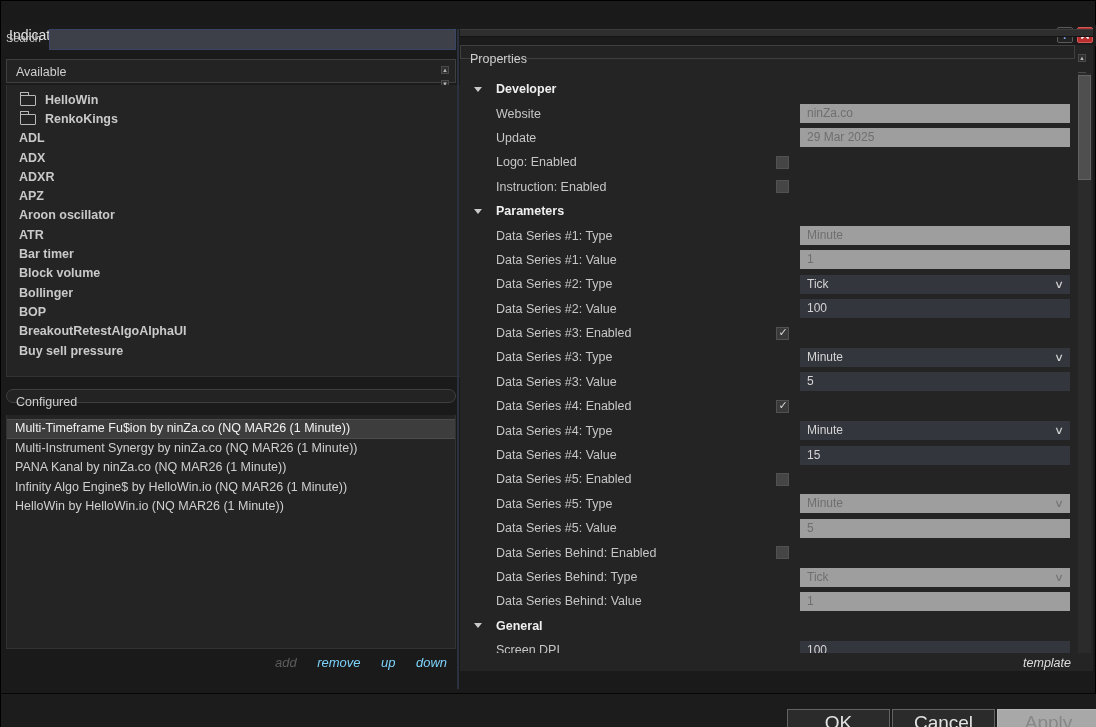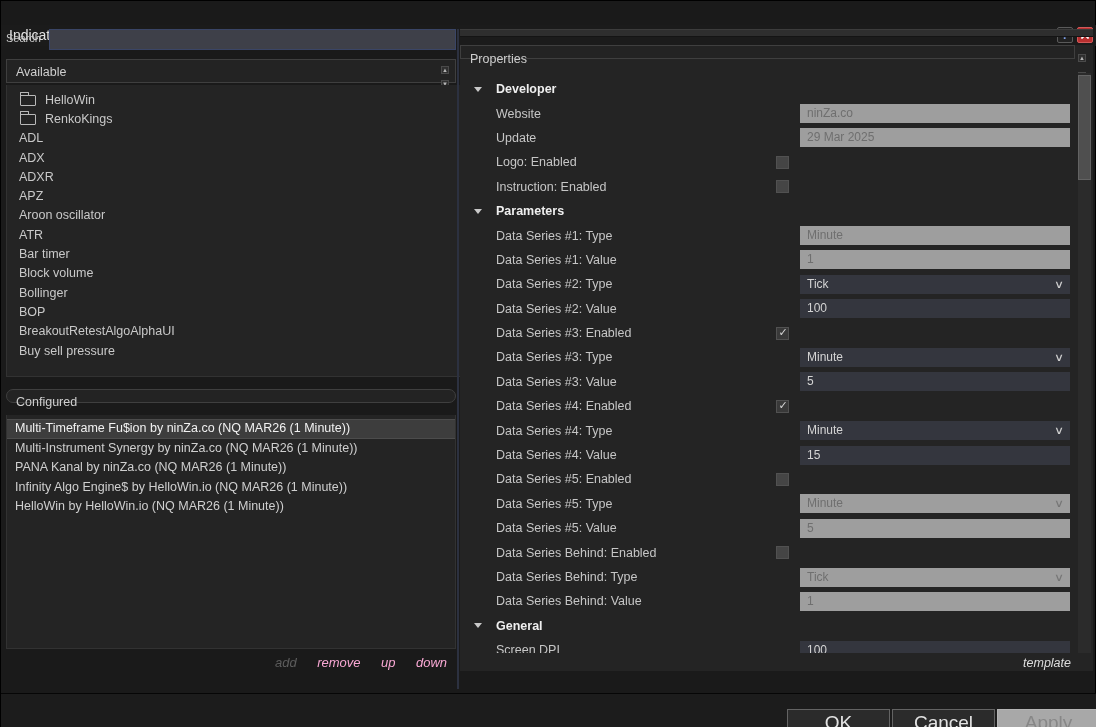--- a/index.html
+++ b/index.html
@@ -31,21 +31,21 @@
                   color:#cfcfcf; font-size:12.5px; }
   .panel-header .hdr-text { position:absolute; left:9px; top:5px; }
   .hdr-arrows { position:absolute; right:1px; top:1px; width:13px; }
   .sc-arrow { width:13px; height:11px; background:#2f2f2f; border:1px solid #4a4a4a;
               color:#b5b5b5; font-size:6px; line-height:9px; text-align:center; margin-bottom:0px; }
 
   
   .avail-header { left:5px; top:58px; width:450px; height:24px; }
   .avail-list { position:absolute; left:5px; top:84px; width:538px; height:292px;
                 background:#242424; border:1px solid #323232; border-top:none; overflow:hidden;
-                padding-top:5px; }
+                padding-top:5px;font-weight:bold; }
   .list-item { height:19.3px; display:flex; align-items:center; padding-left:12px;
                font-size:12.5px; color:#c9c9c9; cursor:default; white-space:nowrap; }
   .list-item .folder-icon { display:none; position:relative; width:16px; height:11px;
                border:1px solid #b9b9b9; border-radius:1px; margin-right:9px; margin-top:1px; }
   .list-item .folder-icon::before { content:""; position:absolute; top:-4px; left:-1px;
                width:7px; height:3px; border:1px solid #b9b9b9; border-bottom:none;
                border-radius:1px 1px 0 0; }
   .list-item.t-folder { padding-left:13px; }
   .list-item.t-folder .folder-icon { display:inline-block; }
 
@@ -56,21 +56,21 @@
   .cfg-header { left:5px; top:388px; width:450px; height:14px;border-radius:10px; }
   .cfg-list { position:absolute; left:5px; top:414px; width:450px; height:234px;
               background:#242424; border:1px solid #323232; border-top:none; overflow:hidden;
               padding-top:4px; }
   .cfg-item { height:19.5px; line-height:19.5px; padding-left:8px; font-size:12.5px;
               color:#cfcfcf; white-space:nowrap; overflow:hidden; cursor:default; }
   .cfg-item.is-selected { background:#3d3d3d; color:#f1f1f1;
               border-top:1px solid #4c4c4c; border-bottom:1px solid #4c4c4c; line-height:17.5px; }
 
   .list-actions { position:absolute; left:5px; top:652px; width:441px; text-align:right; }
-  .action-link { font-style:italic; font-size:13px; color:#f9a8d4; margin-left:16px; cursor:default; }
+  .action-link { font-style:italic; font-size:13px; color:#7dd3fc; margin-left:16px; cursor:default; }
   .action-link.is-disabled { color:#5c5c5c; }
 
   
   .v-divider { position:absolute; left:456px; top:28px; width:2px; height:660px; background:#2c3140; }
   .splitter { position:absolute; left:459px; top:28px; width:633px; height:8px; background:#2e2e2e;
               border-top:1px solid #3c3c3c; border-bottom:1px solid #141414; }
   .right-panel { position:absolute; left:459px; top:44px; width:633px; height:626px; background:#242424; }
   .props-header { left:0; top:0; width:615px; height:14px; }
   .props-header .hdr-text { top:6px; }
   .props-arrows { position:absolute; left:618px; top:1px; width:13px; }

